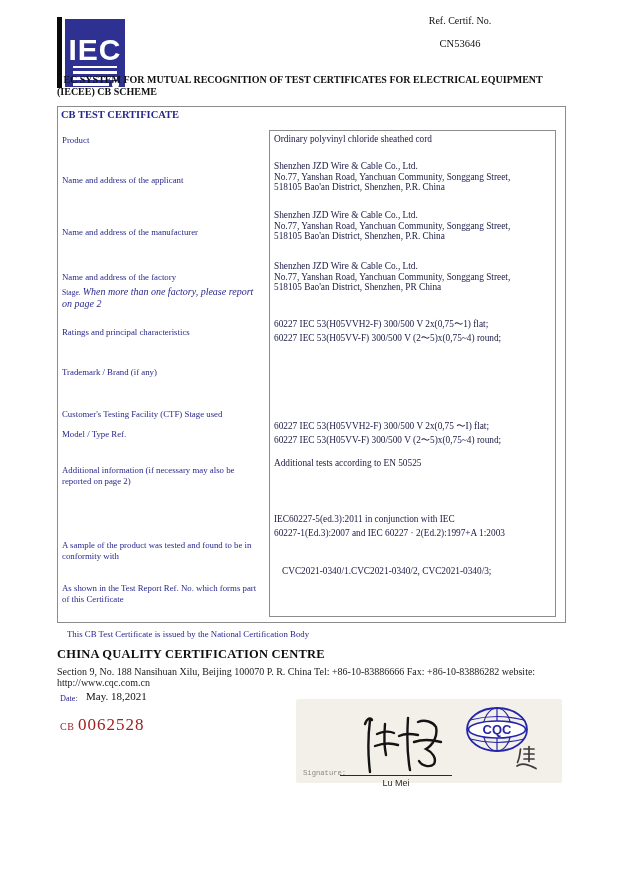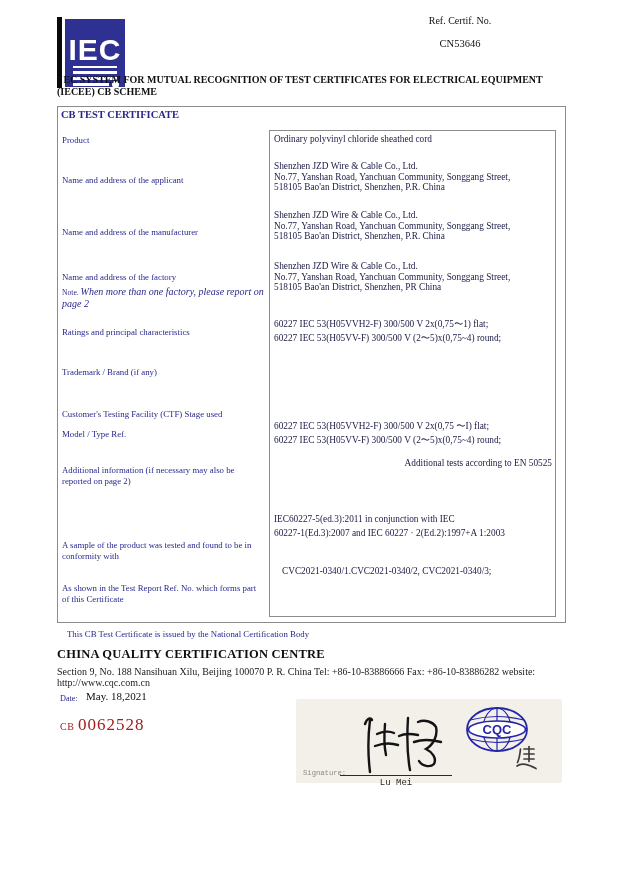--- a/index.html
+++ b/index.html
@@ -40,21 +40,21 @@
   .ncb-name { left:57px; top:647px; font-weight:bold; font-size:12.5px; color:#0e0e0e; letter-spacing:0.2px; }
   .ncb-addr { left:57px; top:666px; width:540px; font-size:10px; color:#1a1a1a; }
   .date-label { left:60px; top:694px; font-size:8.2px; color:#28288e; }
   .date-value { left:86px; top:690px; font-size:11px; color:#101010; }
   .cb-prefix { left:60px; top:721px; font-size:10px; color:#a21f1f; letter-spacing:0.5px; }
   .cb-number { left:78px; top:715px; font-size:17px; color:#a21f1f; letter-spacing:1px; }
   .stamp-patch { left:296px; top:699px; width:266px; height:84px; background:#f3f0e9; border-radius:2px; }
   .sig-label { left:303px; top:769px; font-size:7.2px; color:#8a8a86; font-family:Liberation Mono, monospace; }
   .sig-strokes { left:355px; top:712px; }
   .sig-line { left:340px; top:775px; width:112px; height:1px; background:#2a2a2a; }
-  .sig-name { left:340px; top:778px; width:112px; text-align:center; font-size:9px; color:#2a2a2a; font-family:Liberation Mono, monospace; }
+  .sig-name { left:340px; top:778px; width:112px; text-align:center; font-size:9px; color:#2a2a2a; font-family:Liberation Sans, sans-serif; }
   .cqc-logo { left:464px; top:706px; }
   .stamp-char { left:514px; top:745px; }
 </style>
 </head>
 <body>
 
 <div class="page">
 
   <div class="abs iec-bar"></div>
   <div class="abs iec-square">
@@ -78,21 +78,21 @@
 
   <div class="abs outer-box"></div>
   <div class="abs inner-box"></div>
   <div class="abs cert-title">CB TEST CERTIFICATE</div>
 
   <div class="abs lbl" style="top:135px;">Product</div>
   <div class="abs lbl" style="top:175px;">Name and address of the applicant</div>
   <div class="abs lbl" style="top:227px;">Name and address of the manufacturer</div>
   <div class="abs lbl" style="top:272px;">Name and address of the factory</div>
   <div class="abs lbl note" style="top:287px;">
-    <span>Note.</span>
+    <span>Stage.</span>
     <i>When more than one factory, please report on page 2</i>
   </div>
   <div class="abs lbl" style="top:327px;">Ratings and principal characteristics</div>
   <div class="abs lbl" style="top:367px;">Trademark / Brand (if any)</div>
   <div class="abs lbl" style="top:409px;">Customer's Testing Facility (CTF) Stage used</div>
   <div class="abs lbl" style="top:429px;">Model / Type Ref.</div>
   <div class="abs lbl" style="top:465px;">Additional information (if necessary may also be reported on page 2)</div>
   <div class="abs lbl" style="top:540px;">A sample of the product was tested and found to be in conformity with</div>
   <div class="abs lbl" style="top:583px;">As shown in the Test Report Ref. No. which forms part of this Certificate</div>
 
@@ -103,21 +103,21 @@
   <div class="abs val val-tight" style="top:210px;">Shenzhen JZD Wire &amp; Cable Co., Ltd.
 No.77, Yanshan Road, Yanchuan Community, Songgang Street,
 518105 Bao'an District, Shenzhen, P.R. China</div>
   <div class="abs val val-tight" style="top:261px;">Shenzhen JZD Wire &amp; Cable Co., Ltd.
 No.77, Yanshan Road, Yanchuan Community, Songgang Street,
 518105 Bao'an District, Shenzhen, PR China</div>
   <div class="abs val val-loose" style="top:318px;">60227 IEC 53(H05VVH2-F) 300/500 V 2x(0,75〜1) flat;
 60227 IEC 53(H05VV-F) 300/500 V (2〜5)x(0,75~4) round;</div>
   <div class="abs val val-loose" style="top:420px;">60227 IEC 53(H05VVH2-F) 300/500 V 2x(0,75 〜I) flat;
 60227 IEC 53(H05VV-F) 300/500 V (2〜5)x(0,75~4) round;</div>
-  <div class="abs val val-tight" style="top:458px;text-align:right;">Additional tests according to EN 50525</div>
+  <div class="abs val val-tight" style="top:458px;">Additional tests according to EN 50525</div>
   <div class="abs val val-loose" style="top:513px;">IEC60227-5(ed.3):2011 in conjunction with IEC
 60227-1(Ed.3):2007 and IEC 60227 · 2(Ed.2):1997+A 1:2003</div>
   <div class="abs val val-tight" style="top:566px; left:282px;">CVC2021-0340/1.CVC2021-0340/2, CVC2021-0340/3;</div>
 
   <div class="abs issued">This CB Test Certificate is issued by the National Certification Body</div>
   <div class="abs ncb-name">CHINA QUALITY CERTIFICATION CENTRE</div>
   <div class="abs ncb-addr">Section 9, No. 188 Nansihuan Xilu, Beijing 100070 P. R. China Tel: +86-10-83886666 Fax: +86-10-83886282 website: http://www.cqc.com.cn</div>
   <div class="abs date-label">Date:</div>
   <div class="abs date-value">May. 18,2021</div>
   <div class="abs cb-prefix">CB</div>

